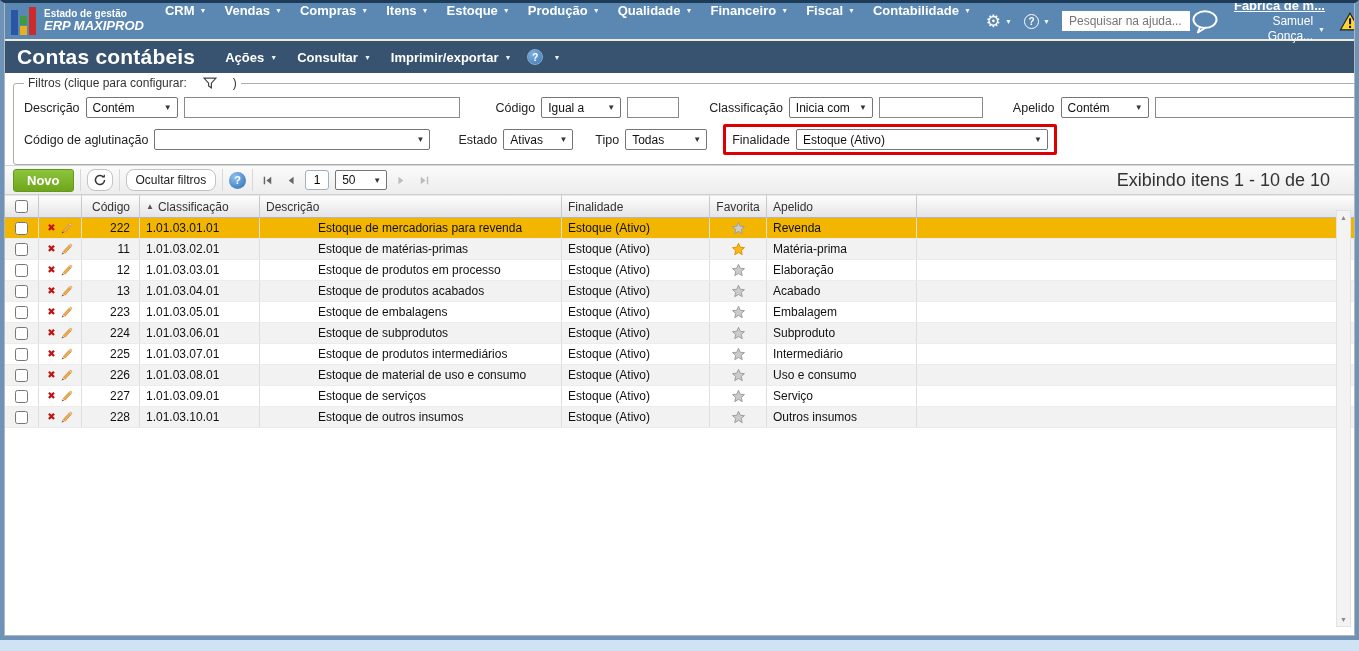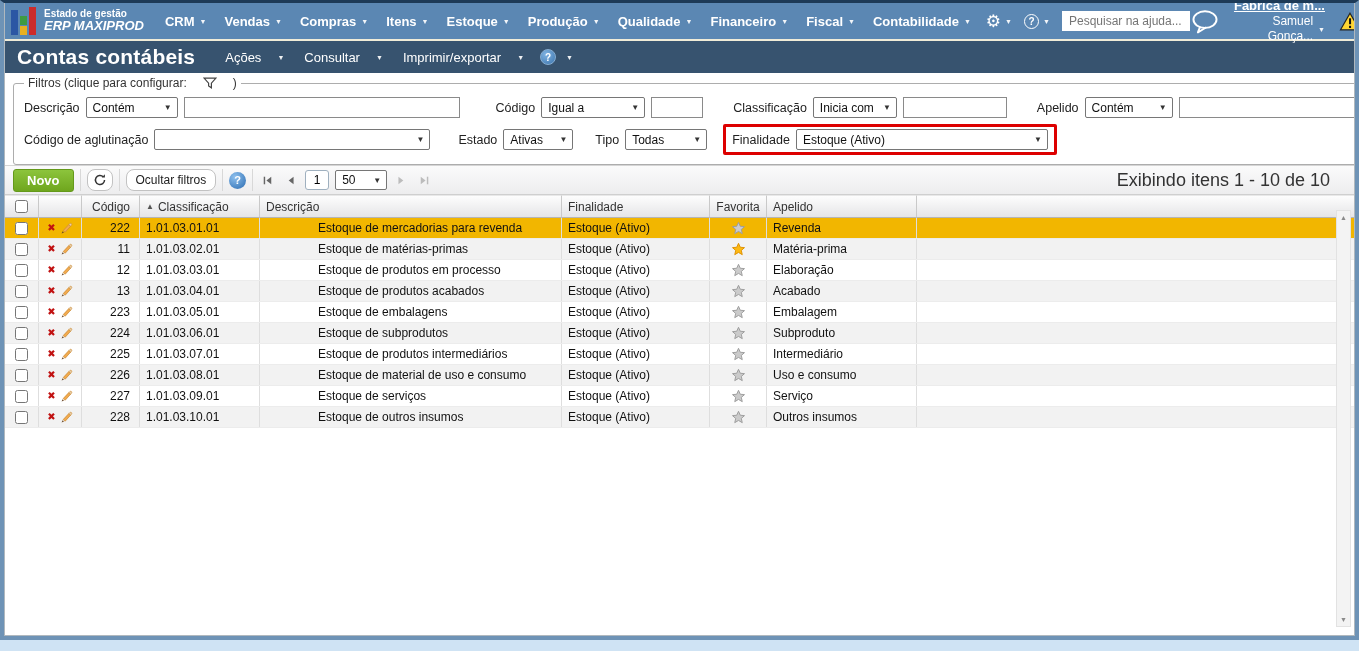--- a/index.html
+++ b/index.html
@@ -16,38 +16,38 @@
   .topbar{height:36px;background:#5b87b3;display:flex;align-items:center;padding:0 10px 0 6px;color:#fff;}
   .logo{width:25px;height:28px;position:relative;flex:0 0 auto;}
   .logo i{position:absolute;display:block;}
   .logo .b1{left:0;top:3px;width:7px;height:25px;background:#2b56a4;}
   .logo .b2{left:9px;top:9px;width:7px;height:9px;background:#3f9b42;}
   .logo .b3{left:9px;top:19px;width:7px;height:9px;background:#e8b021;}
   .logo .b4{left:18px;top:0;width:7px;height:28px;background:#cc2b2b;}
   .brand{line-height:1.12;margin:0 12px 0 8px;white-space:nowrap;}
   .brand1{font-size:10px;font-weight:600;}
   .brand2{font-size:13px;font-weight:700;font-style:italic;}
-  .topmenus{display:flex;align-items:center;height:100%;}
+  .topmenus{display:flex;align-items:flex-start;height:100%;}
   .topmenu{display:flex;align-items:center;gap:5px;padding:0 9px;font-size:13px;font-weight:600;cursor:pointer;white-space:nowrap;}
   .caret{font-size:7px;opacity:.92;line-height:1;}
   .icon-btn{display:flex;align-items:center;gap:4px;padding:0 6px;cursor:pointer;}
   .gear{font-size:17px;line-height:1;}
   .help-ring{width:15px;height:15px;border:1.4px solid #fff;border-radius:50%;font-size:10px;font-weight:700;
     display:flex;align-items:center;justify-content:center;}
   .help-search{width:128px;height:20px;border:1px solid #fff;padding:1px 6px;font-size:12px;color:#333;margin-left:6px;}
   .top-right{margin-left:auto;display:flex;align-items:center;gap:14px;}
   .userblock{text-align:right;line-height:1.25;}
   .company{color:#fff;font-size:13px;font-weight:600;text-decoration:underline;cursor:pointer;white-space:nowrap;}
   .username{color:#fff;font-size:12px;display:flex;align-items:center;gap:5px;justify-content:flex-end;cursor:pointer;}
   .cream{height:2px;background:#f0ecd8;}
 
   
   .titlebar{height:32px;background:#37536f;display:flex;align-items:center;color:#fff;padding:0 12px;}
   .page-title{font-size:21px;font-weight:700;margin:0 20px 0 0;letter-spacing:.2px;}
-  .tmenu{display:flex;align-items:center;gap:16px;padding:0 10px;font-size:13px;font-weight:400;cursor:pointer;}
+  .tmenu{display:flex;align-items:center;gap:6px;padding:0 10px;font-size:13px;font-weight:700;cursor:pointer;}
   .help-ball{width:16px;height:16px;border-radius:50%;background:radial-gradient(circle at 35% 30%,#7fb2e2,#3d76ae);
     border:1px solid #86add1;color:#fff;font-size:10px;font-weight:700;display:flex;align-items:center;justify-content:center;margin-left:6px;}
 
   
   .filter-wrap{padding:3px 8px 0 8px;}
   fieldset.filters{border:1px solid #adadad;border-radius:3px;margin:0;padding:1px 10px 9px 10px;}
   fieldset.filters legend{font-size:12px;color:#333;padding:0 4px;display:flex;align-items:center;gap:16px;}
   .f-row{display:flex;align-items:center;margin-top:6px;}
   .f-group{display:flex;align-items:center;gap:6px;}
   .f-label{font-size:12.5px;color:#222;white-space:nowrap;}
@@ -236,21 +236,21 @@
         <div class="f-group">
           <span class="f-label">Descrição</span>
           <span class="sel" style="width:92px;">
             <span>Contém</span>
                 <span class="arr">▼</span>
           </span>
           <input class="txt" style="width: 276px;" value="">
         </div>
         <div class="f-group" style="margin-left:36px;">
           <span class="f-label">Código</span>
-          <span class="sel" style="width:104px;">
+          <span class="sel" style="width:80px;">
             <span>Igual a</span>
                 <span class="arr">▼</span>
           </span>
           <input class="txt" style="width: 52px;" value="">
         </div>
         <div class="f-group" style="margin-left:30px;">
           <span class="f-label">Classificação</span>
           <span class="sel" style="width:84px;">
             <span>Inicia com</span>
                 <span class="arr">▼</span>

